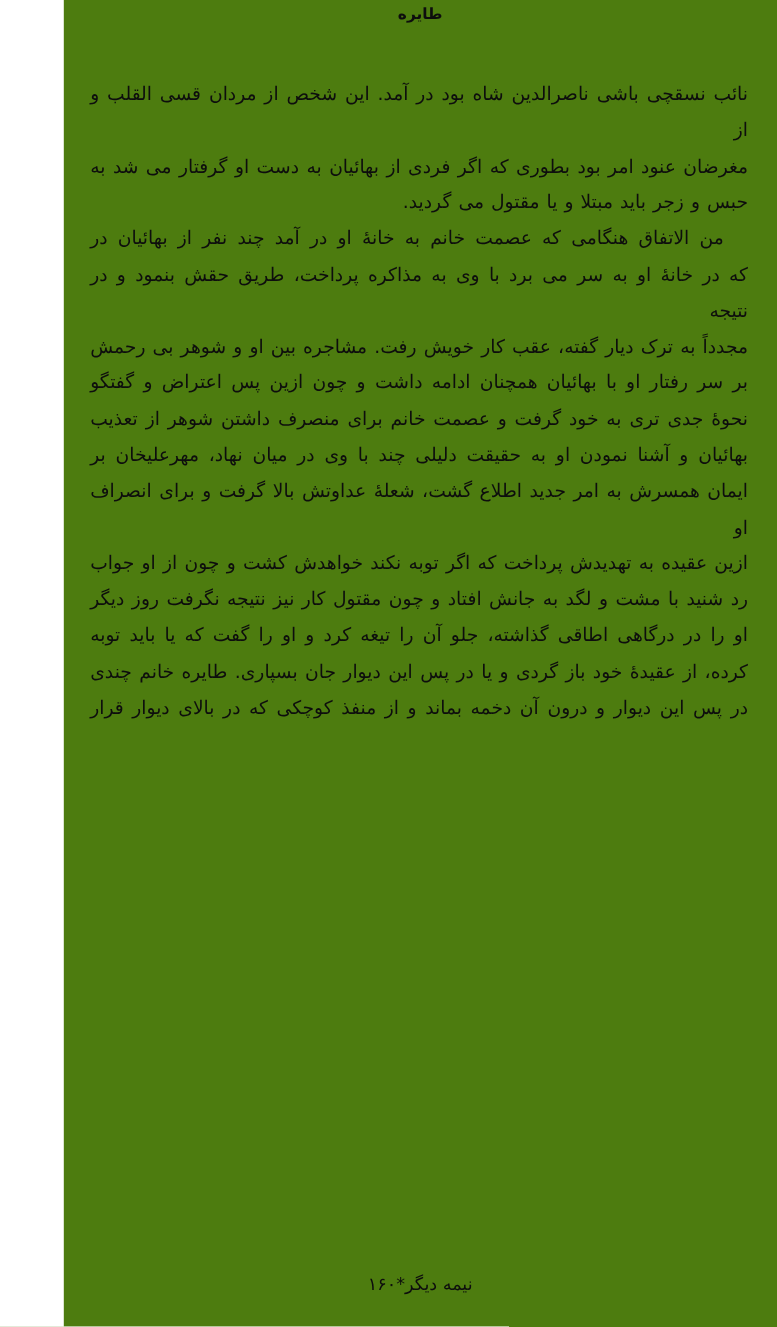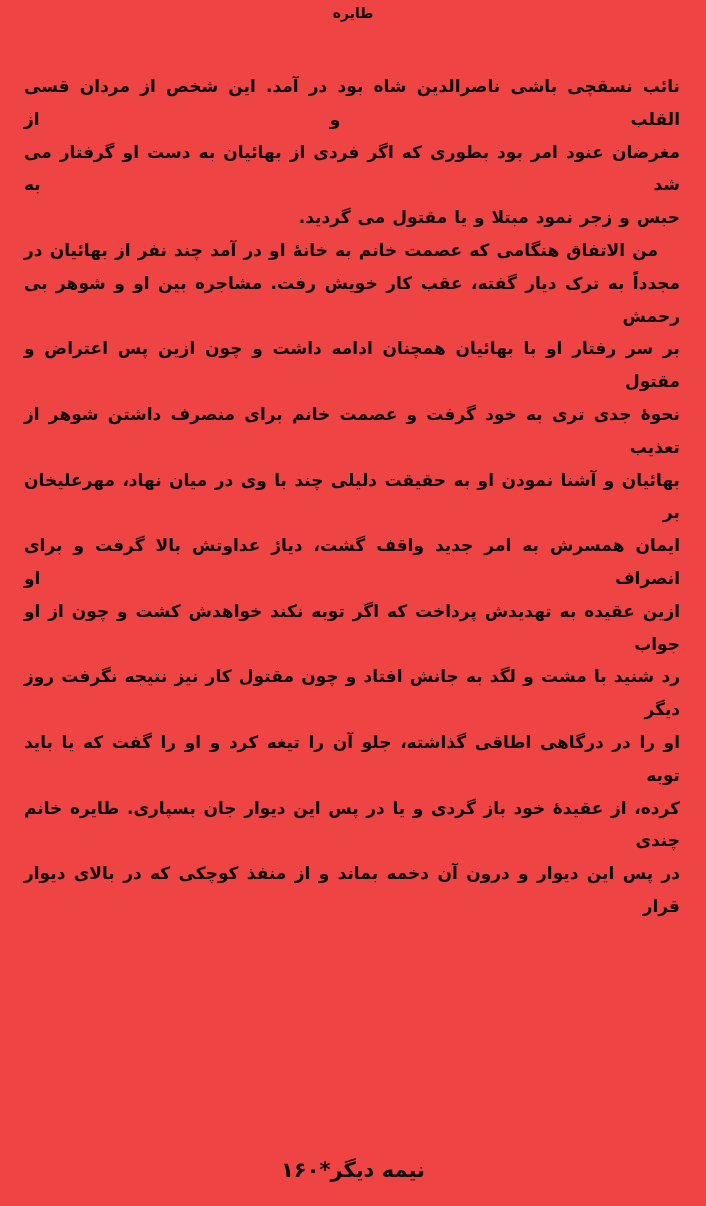--- a/index.html
+++ b/index.html
@@ -2,23 +2,23 @@
 <html lang="fa" dir="rtl"><head>
 <meta charset="utf-8">
 <style>
   html, body {
     margin: 0;
     padding: 0;
     background: #ffffff;
   }
   .page {
     position: relative;
-    width: 706px;
+    width: 648px;
     height: 1206px;
-    background: #ef4444;
+    background: #4d7c0f;
     overflow: hidden;
     direction: rtl;
     font-family: "DejaVu Sans", sans-serif;
     color: #0d0d0d;
   }
   .header-title {
     position: absolute;
     top: 5px;
     left: 0;
     right: 0;
@@ -29,63 +29,64 @@
   }
   .text-block {
     position: absolute;
     top: 70px;
     right: 26px;
     left: 24px;
     direction: rtl;
   }
   .line {
     font-size: 17px;
-    font-weight: 700;
+    font-weight: 400;
     line-height: 32.8px;
     white-space: normal;
     text-align: justify;
     text-align-last: justify;
     word-spacing: 1px;
     color: #0d0d0d;
   }
   .line.last {
     text-align: right;
     text-align-last: right;
   }
   .line.indent {
     text-indent: 22px;
   }
   .footer {
     position: absolute;
     top: 1158px;
     left: 0;
     right: 0;
     text-align: center;
-    font-size: 21px;
-    font-weight: 700;
+    font-size: 16px;
+    font-weight: 400;
     color: #0d0d0d;
     direction: rtl;
   }
 </style>
 </head>
 <body>
 
 <div class="page">
   <div class="header-title">طایره</div>
 
   <div class="text-block" id="text-block">
       <div class="line">نائب نسقچی باشی ناصرالدین شاه بود در آمد. این شخص از مردان قسی القلب و از</div>
       <div class="line">مغرضان عنود امر بود بطوری که اگر فردی از بهائیان به دست او گرفتار می شد به</div>
-      <div class="line last">حبس و زجر نمود مبتلا و یا مقتول می گردید.</div>
+      <div class="line last">حبس و زجر باید مبتلا و یا مقتول می گردید.</div>
       <div class="line indent">من الاتفاق هنگامی که عصمت خانم به خانهٔ او در آمد چند نفر از بهائیان در</div>
+      <div class="line">که در خانهٔ او به سر می برد با وی به مذاکره پرداخت، طریق حقش بنمود و در نتیجه</div>
       <div class="line">مجدداً به ترک دیار گفته، عقب کار خویش رفت. مشاجره بین او و شوهر بی رحمش</div>
-      <div class="line">بر سر رفتار او با بهائیان همچنان ادامه داشت و چون ازین پس اعتراض و مقتول</div>
+      <div class="line">بر سر رفتار او با بهائیان همچنان ادامه داشت و چون ازین پس اعتراض و گفتگو</div>
       <div class="line">نحوهٔ جدی تری به خود گرفت و عصمت خانم برای منصرف داشتن شوهر از تعذیب</div>
       <div class="line">بهائیان و آشنا نمودن او به حقیقت دلیلی چند با وی در میان نهاد، مهرعلیخان بر</div>
-      <div class="line">ایمان همسرش به امر جدید واقف گشت، دیارٔ عداوتش بالا گرفت و برای انصراف او</div>
+      <div class="line">ایمان همسرش به امر جدید اطلاع گشت، شعلهٔ عداوتش بالا گرفت و برای انصراف او</div>
       <div class="line">ازین عقیده به تهدیدش پرداخت که اگر توبه نکند خواهدش کشت و چون از او جواب</div>
       <div class="line">رد شنید با مشت و لگد به جانش افتاد و چون مقتول کار نیز نتیجه نگرفت روز دیگر</div>
       <div class="line">او را در درگاهی اطاقی گذاشته، جلو آن را تیغه کرد و او را گفت که یا باید توبه</div>
       <div class="line">کرده، از عقیدهٔ خود باز گردی و یا در پس این دیوار جان بسپاری. طایره خانم چندی</div>
       <div class="line">در پس این دیوار و درون آن دخمه بماند و از منفذ کوچکی که در بالای دیوار قرار</div>
     </div>
 
   <div class="footer">نیمه دیگر*۱۶۰</div>
 </div>
 

